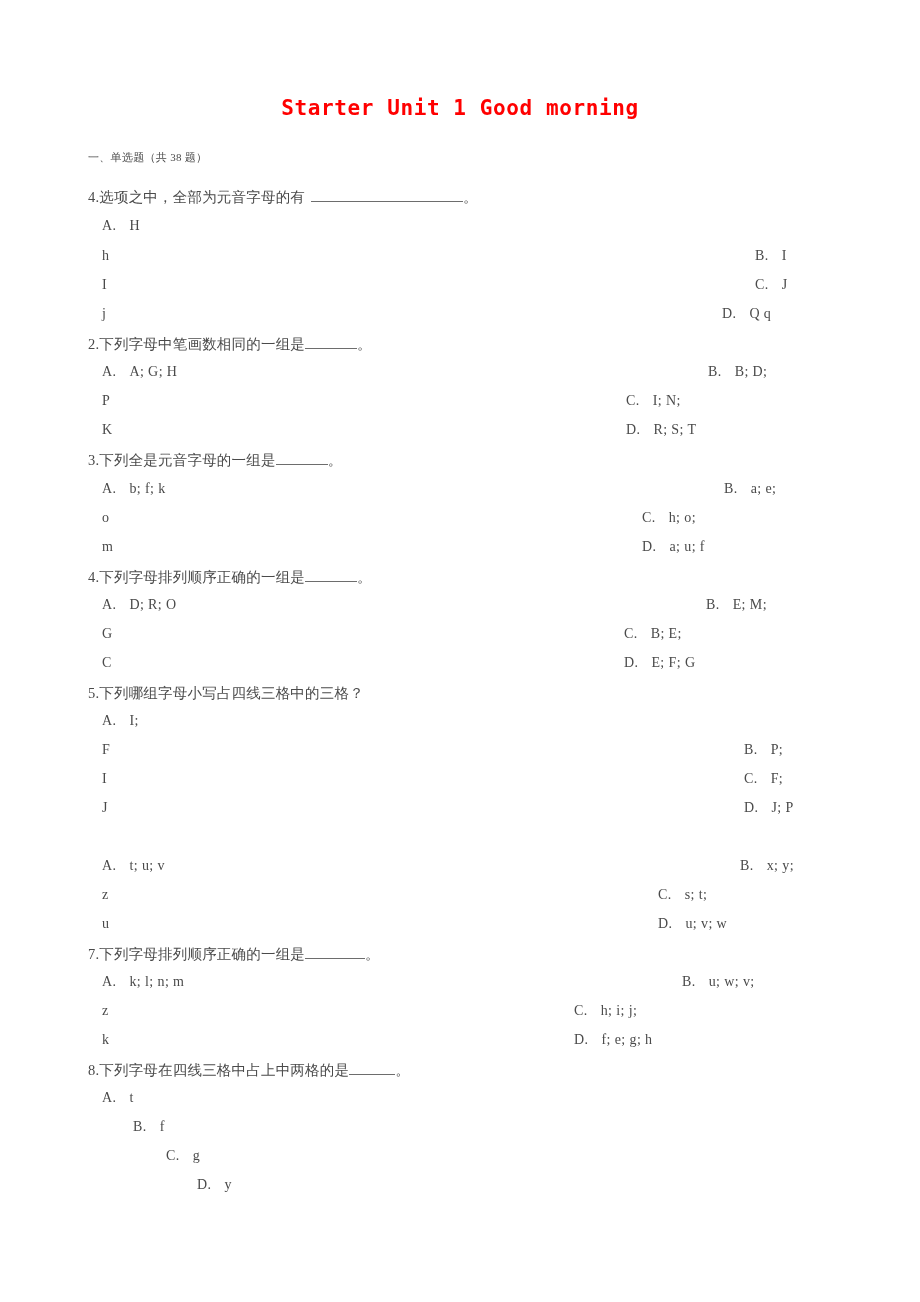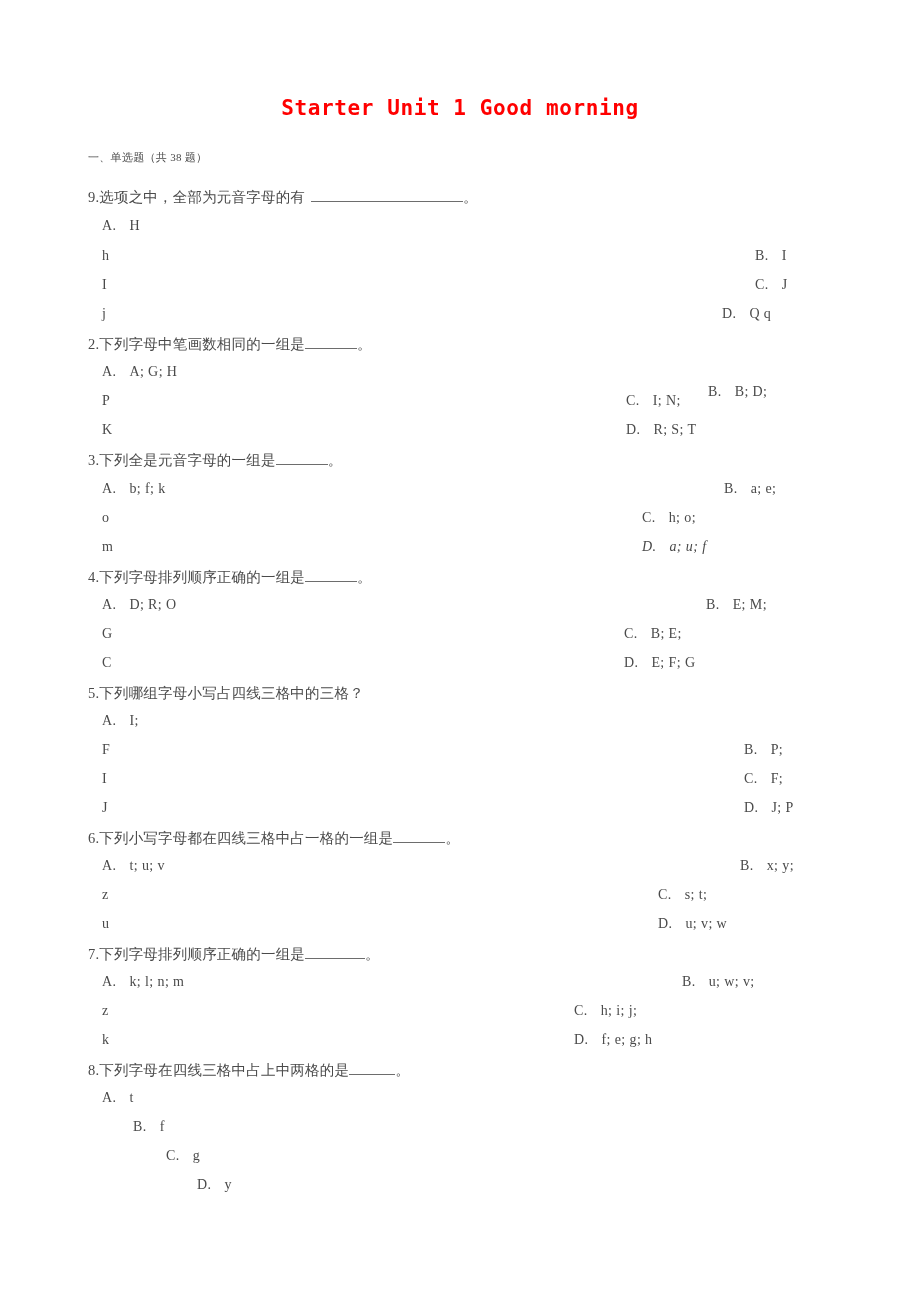--- a/index.html
+++ b/index.html
@@ -84,21 +84,21 @@
 </head>
 <body>
 
 <div class="page">
 
   <div class="doc-title">Starter Unit 1 Good morning</div>
 
   <div class="section-heading">一、单选题（共 38 题）</div>
 
   <div class="q-stem" style="top:188px;">
-    <span>9.选项之中，全部为元音字母的有</span><span class="blank-long blank-w-xl sp-before"></span><span>。</span>
+    <span>4.选项之中，全部为元音字母的有</span><span class="blank-long blank-w-xl sp-before"></span><span>。</span>
   </div>
   <div class="opt" style="left:102px; top:218px;">
     <span class="lbl">A.</span><span>H</span>
   </div>
   <div class="opt-cont" style="left:102px; top:248px;">h</div>
   <div class="opt-cont" style="left:102px; top:277px;">I</div>
   <div class="opt-cont" style="left:102px; top:306px;">j</div>
   <div class="opt" style="left:755px; top:248px;">
     <span class="lbl">B.</span><span>I</span>
   </div>
@@ -110,21 +110,21 @@
   </div>
 
   <div class="q-stem" style="top:335px;">
     <span>2.下列字母中笔画数相同的一组是</span><span class="blank-long blank-w-m"></span><span>。</span>
   </div>
   <div class="opt" style="left:102px; top:364px;">
     <span class="lbl">A.</span><span>A; G; H</span>
   </div>
   <div class="opt-cont" style="left:102px; top:393px;">P</div>
   <div class="opt-cont" style="left:102px; top:422px;">K</div>
-  <div class="opt" style="left:708px; top:364px;margin-top:20px;">
+  <div class="opt" style="left:708px; top:364px;">
     <span class="lbl">B.</span><span>B; D;</span>
   </div>
   <div class="opt" style="left:626px; top:393px;">
     <span class="lbl">C.</span><span>I; N;</span>
   </div>
   <div class="opt" style="left:626px; top:422px;">
     <span class="lbl">D.</span><span>R; S; T</span>
   </div>
 
   <div class="q-stem" style="top:451px;">
@@ -134,21 +134,21 @@
     <span class="lbl">A.</span><span>b; f; k</span>
   </div>
   <div class="opt-cont" style="left:102px; top:510px;">o</div>
   <div class="opt-cont" style="left:102px; top:539px;">m</div>
   <div class="opt" style="left:724px; top:481px;">
     <span class="lbl">B.</span><span>a; e;</span>
   </div>
   <div class="opt" style="left:642px; top:510px;">
     <span class="lbl">C.</span><span>h; o;</span>
   </div>
-  <div class="opt" style="left:642px; top:539px;font-style:italic;">
+  <div class="opt" style="left:642px; top:539px;">
     <span class="lbl">D.</span><span>a; u; f</span>
   </div>
 
   <div class="q-stem" style="top:568px;">
     <span>4.下列字母排列顺序正确的一组是</span><span class="blank-long blank-w-m"></span><span>。</span>
   </div>
   <div class="opt" style="left:102px; top:597px;">
     <span class="lbl">A.</span><span>D; R; O</span>
   </div>
   <div class="opt-cont" style="left:102px; top:626px;">G</div>
@@ -175,23 +175,20 @@
   <div class="opt" style="left:744px; top:742px;">
     <span class="lbl">B.</span><span>P;</span>
   </div>
   <div class="opt" style="left:744px; top:771px;">
     <span class="lbl">C.</span><span>F;</span>
   </div>
   <div class="opt" style="left:744px; top:800px;">
     <span class="lbl">D.</span><span>J; P</span>
   </div>
 
-  <div class="q-stem" style="top:829px;">
-    <span>6.下列小写字母都在四线三格中占一格的一组是</span><span class="blank-long blank-w-m"></span><span>。</span>
-  </div>
   <div class="opt" style="left:102px; top:858px;">
     <span class="lbl">A.</span><span>t; u; v</span>
   </div>
   <div class="opt-cont" style="left:102px; top:887px;">z</div>
   <div class="opt-cont" style="left:102px; top:916px;">u</div>
   <div class="opt" style="left:740px; top:858px;">
     <span class="lbl">B.</span><span>x; y;</span>
   </div>
   <div class="opt" style="left:658px; top:887px;">
     <span class="lbl">C.</span><span>s; t;</span>

